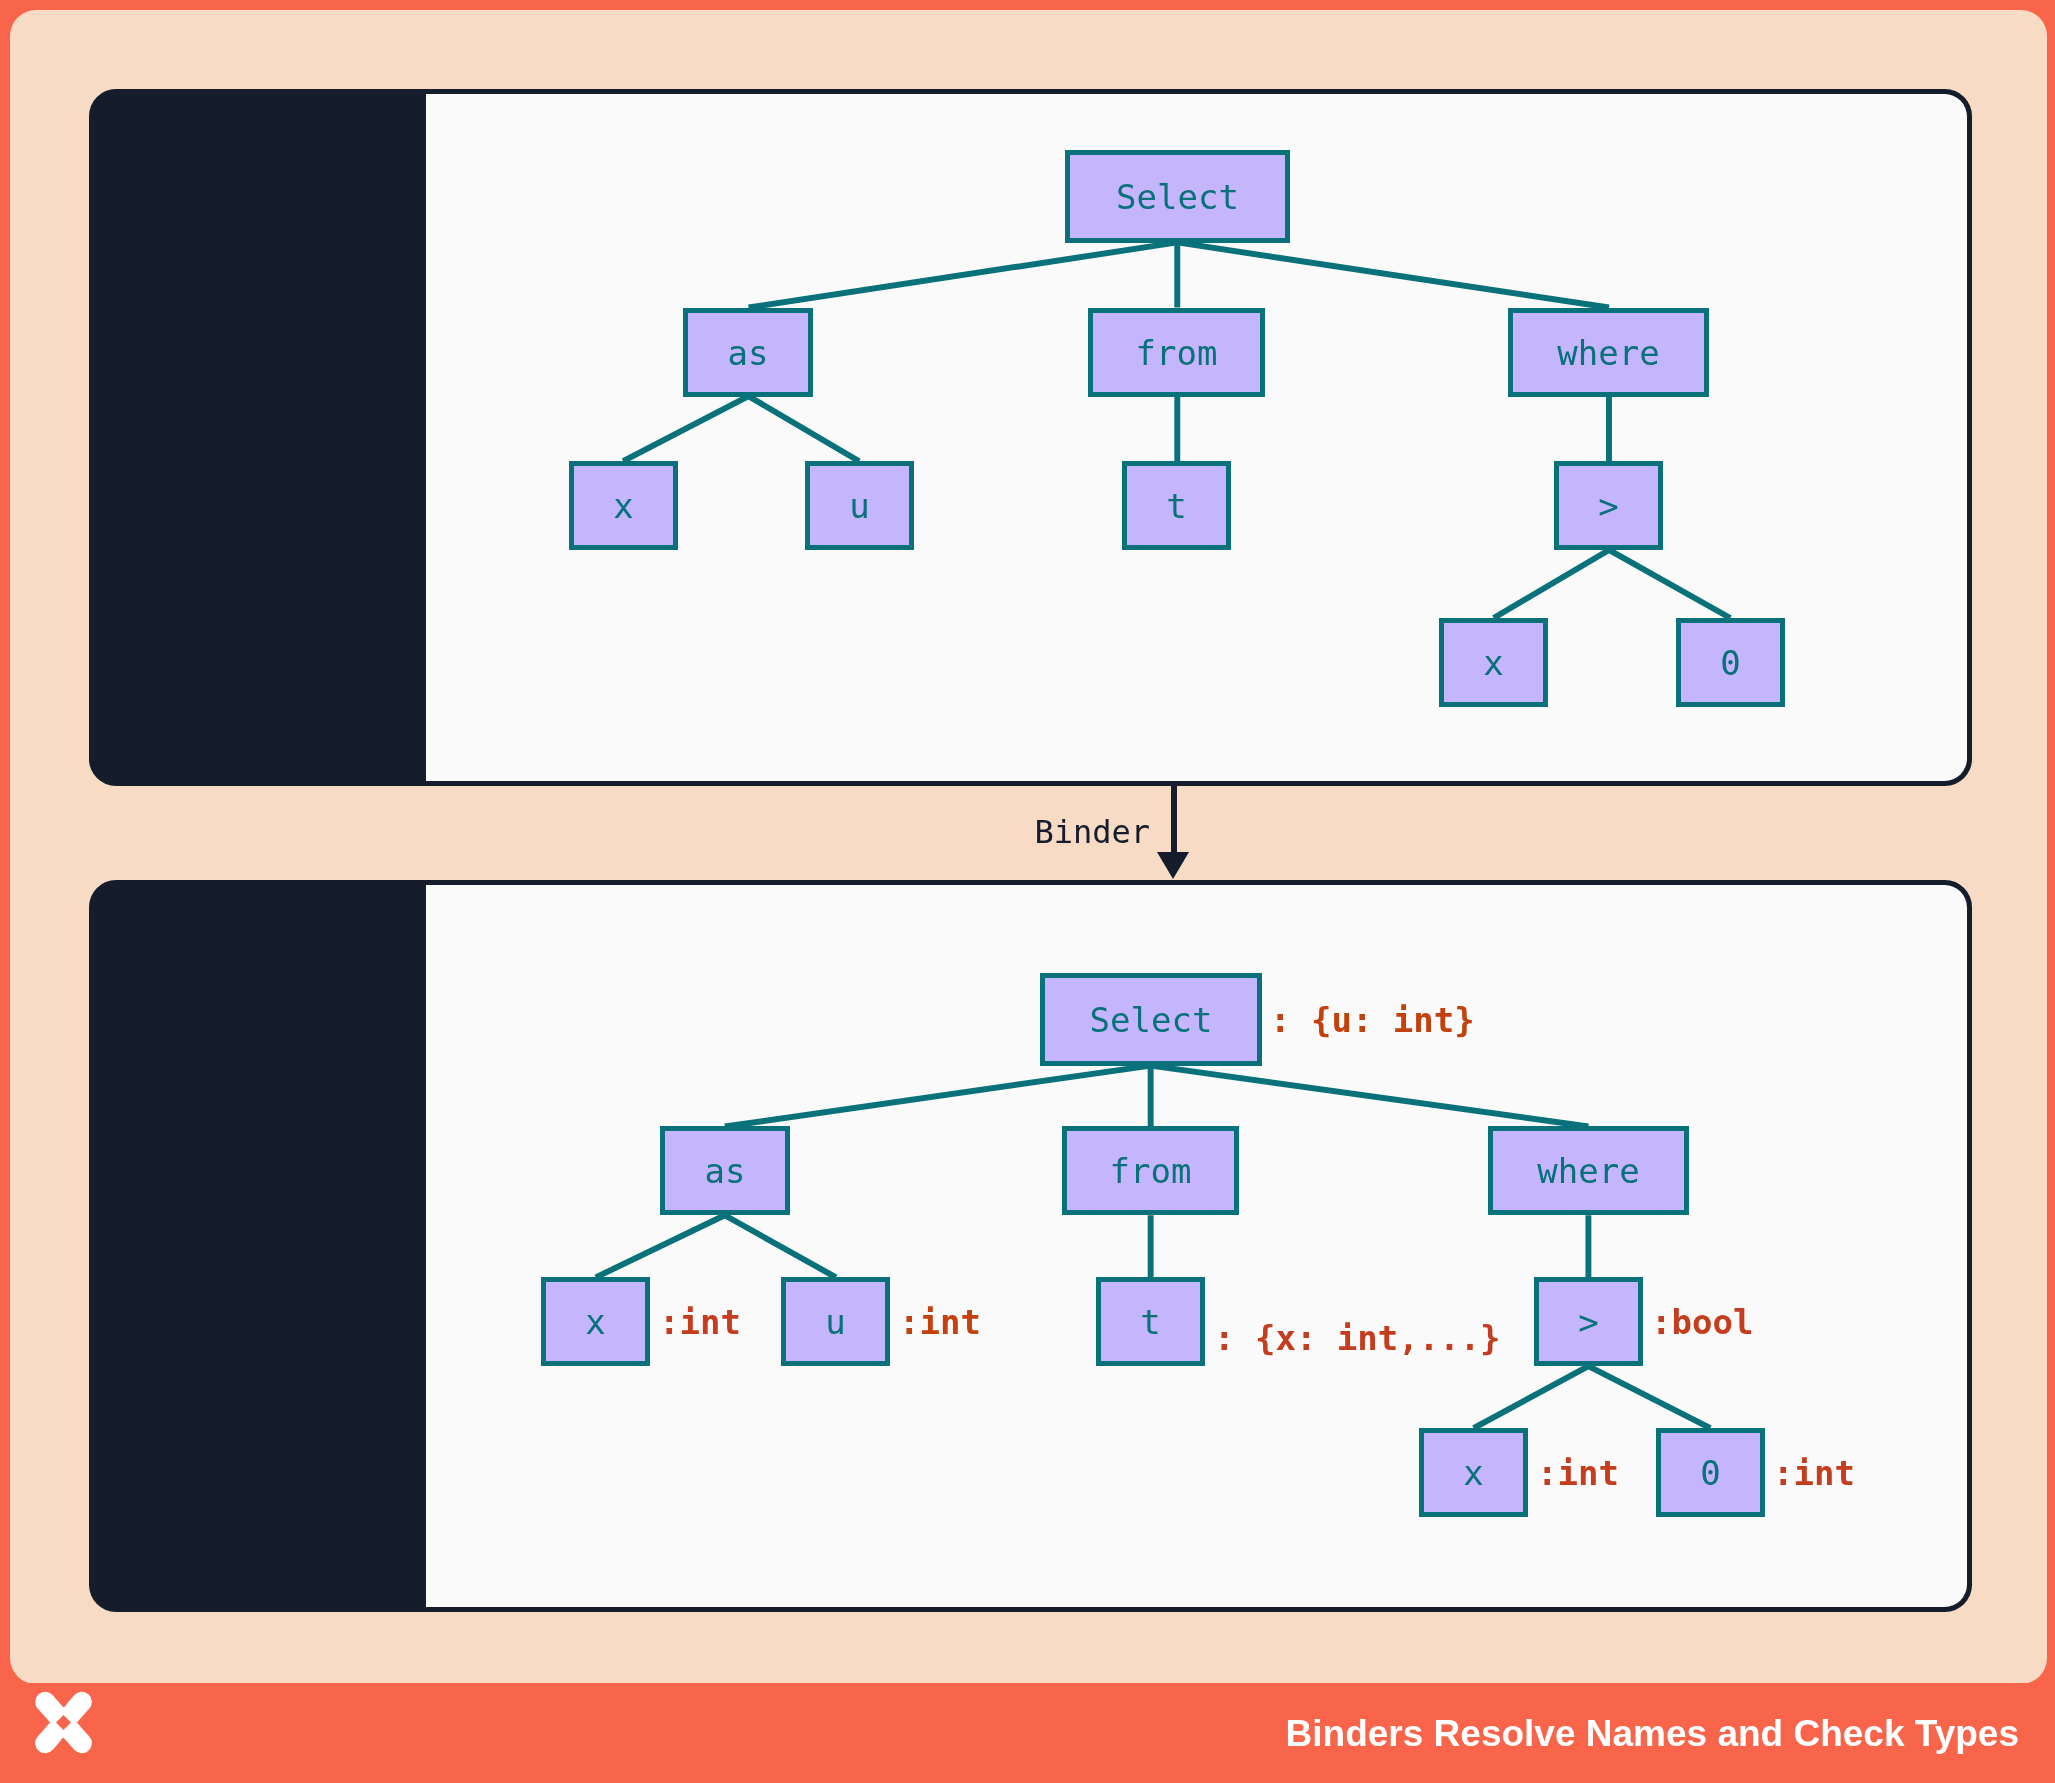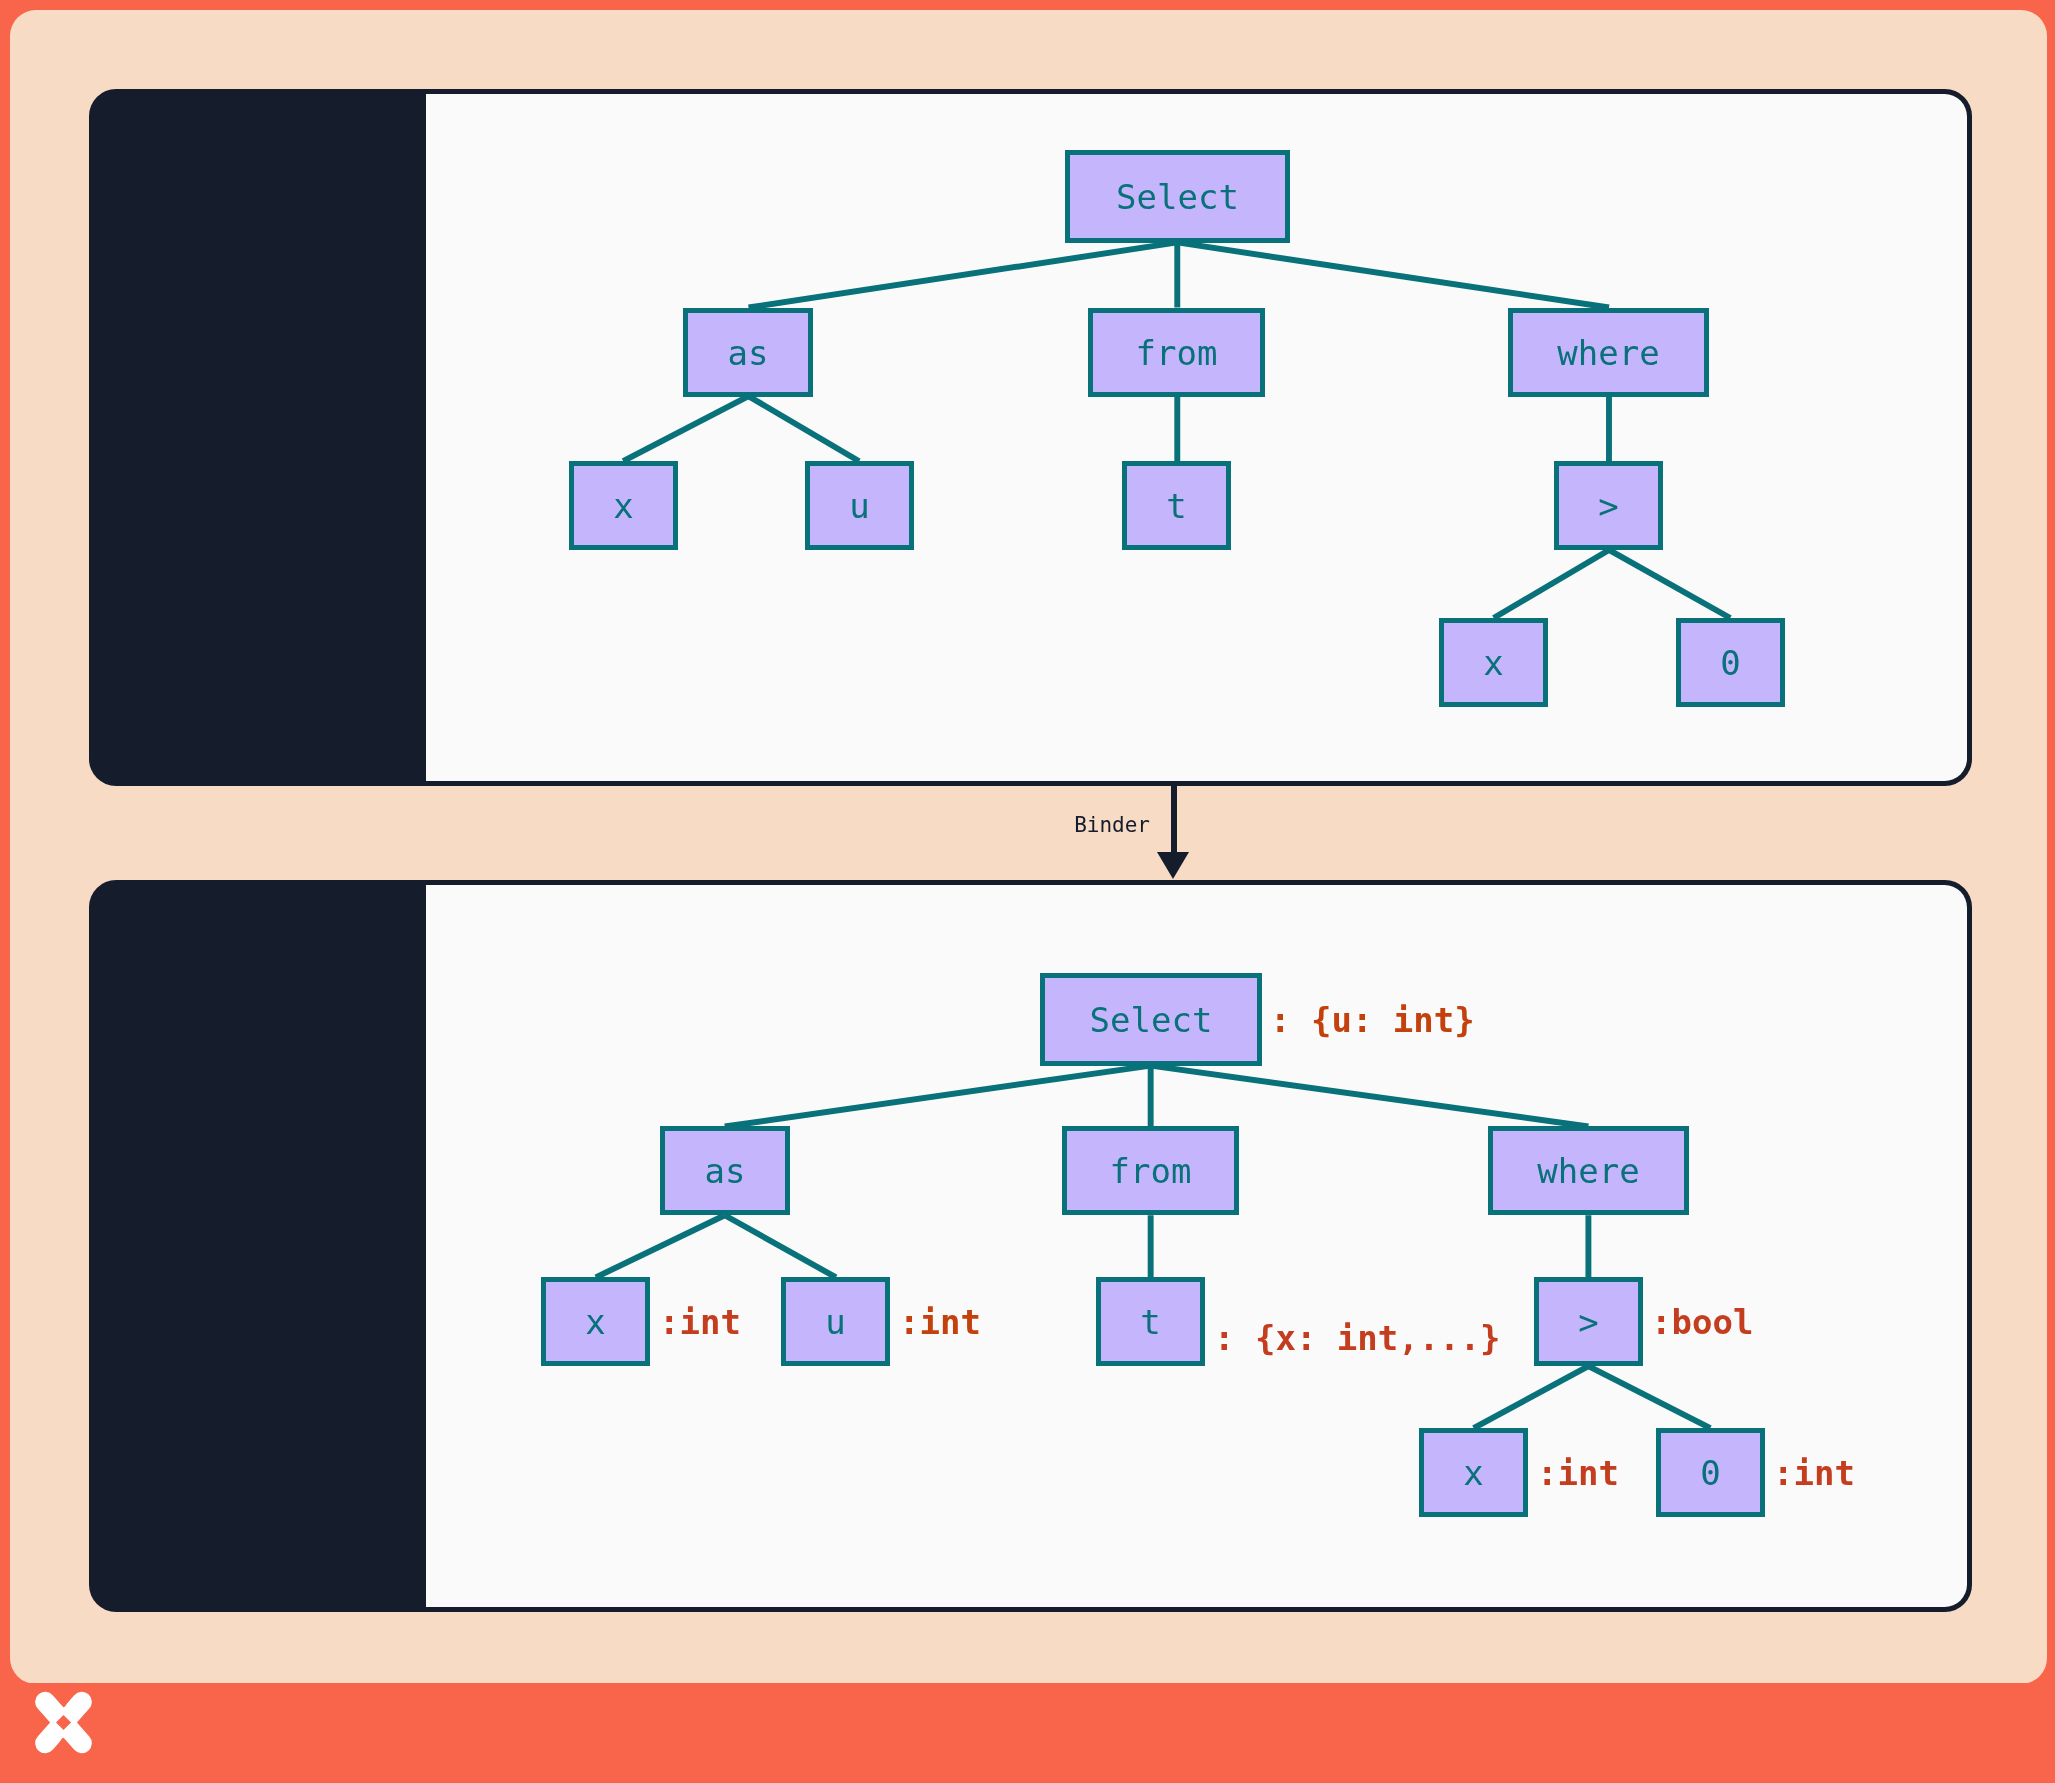--- a/index.html
+++ b/index.html
@@ -21,21 +21,21 @@
   
   .node{position:absolute;box-sizing:border-box;background:#c4b5fd;border:5.3px solid #087179;
         color:#087179;display:flex;align-items:center;justify-content:center;
         font-family:"DejaVu Sans Mono",monospace;font-size:34px;}
   .ann{position:absolute;display:flex;align-items:center;white-space:nowrap;
        font-family:"DejaVu Sans Mono",monospace;font-size:34px;font-weight:bold;}
   [data-tone="red"]{color:#C53D1F;}
   [data-tone="navy"]{color:#c2410c;}
   
   .binder-label{position:absolute;left:887px;top:813px;width:263px;text-align:right;
-                color:#151C2B;font-family:"DejaVu Sans Mono",monospace;font-size:21px;}
+                color:#151C2B;font-family:"DejaVu Sans Mono",monospace;font-size:32px;}
   .arrow-shaft{position:absolute;left:1171px;top:785px;width:6px;height:70px;background:#151C2B;}
   .arrow-head{position:absolute;left:1157px;top:852px;width:0;height:0;
               border-left:16.6px solid transparent;border-right:16.6px solid transparent;
               border-top:27px solid #151C2B;}
   
   .footer{position:absolute;left:0;top:1683px;width:2056px;height:101px;background:#F8654B;
           display:flex;align-items:center;justify-content:flex-end;padding-right:37px;box-sizing:border-box;}
   .footer-title{color:#FFFFFF;font-weight:bold;font-size:37px;}
   .logo{position:absolute;left:34px;top:8.3px;width:59px;height:63px;}
 </style>
@@ -122,15 +122,16 @@
   <div class="footer">
     <svg class="logo" viewBox="0 0 100 106">
       <g stroke="#FFFFFF" stroke-width="34" stroke-linecap="round">
         <line x1="19" y1="18" x2="81" y2="88"></line>
         <line x1="81" y1="18" x2="19" y2="88"></line>
       </g>
       <polygon points="41,-2 69,-2 52,27" fill="#F8654B"></polygon>
       <polygon points="31,108 59,108 48,79" fill="#F8654B"></polygon>
       <rect x="41" y="44" width="18" height="18" transform="rotate(45 50 53)" fill="#F8654B"></rect>
     </svg>
+    <div class="footer-title">Binders Resolve Names and Check Types</div>
   </div>
 </div>
 
 
 </body></html>

